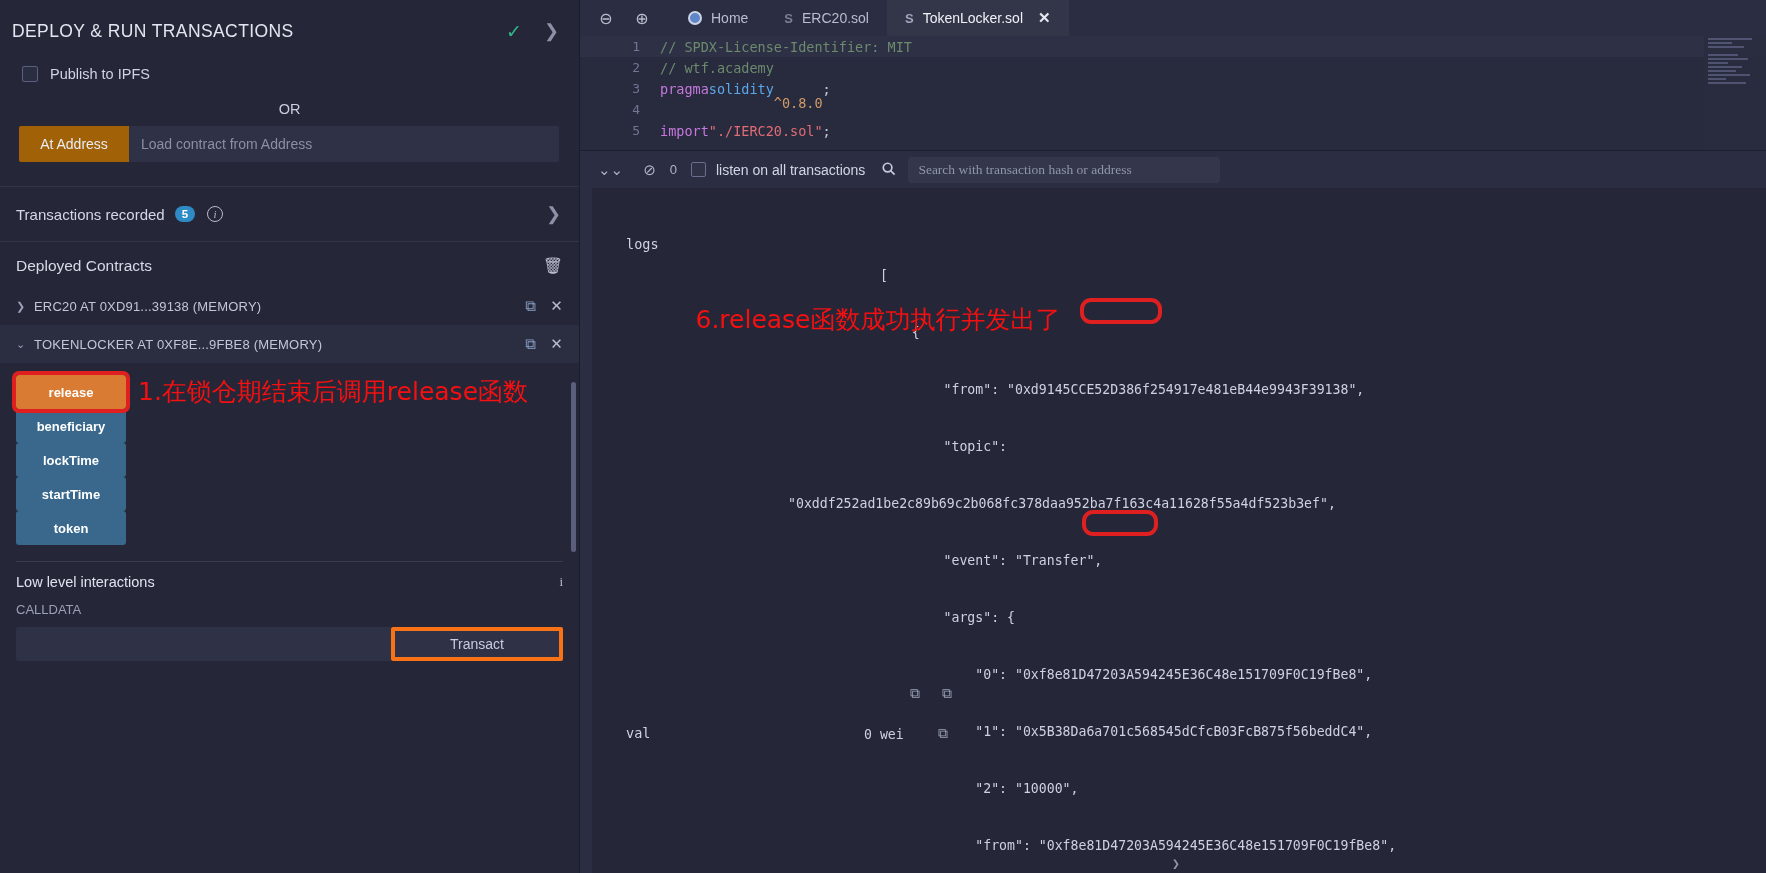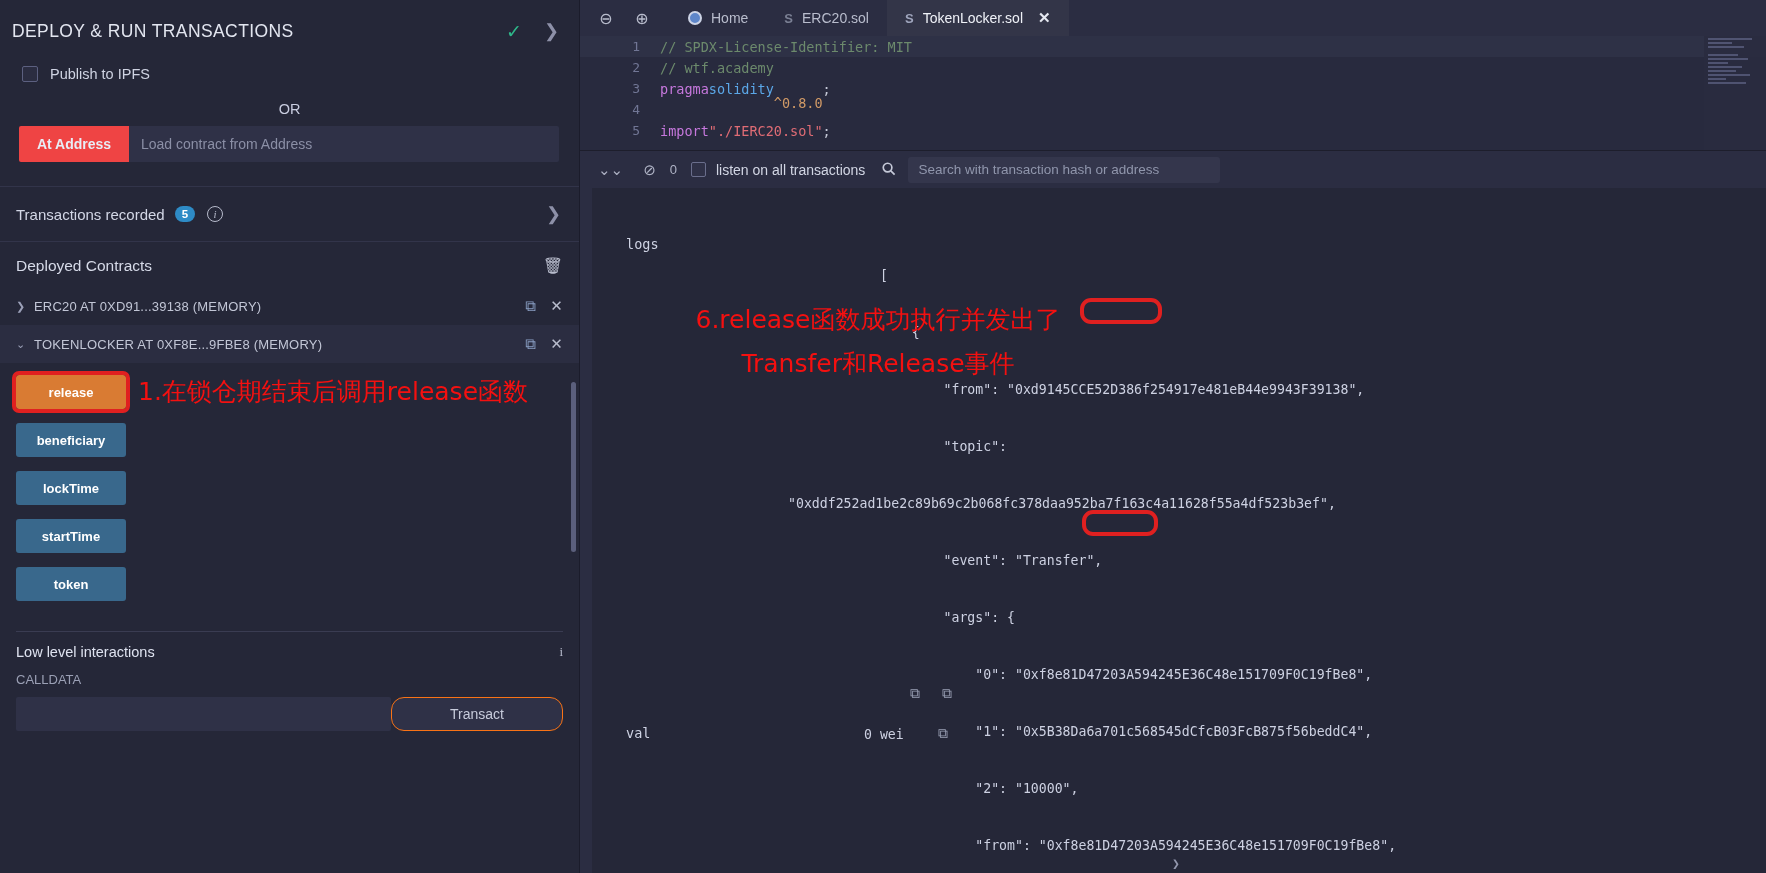--- a/index.html
+++ b/index.html
@@ -36,23 +36,23 @@
     width: 16px; height: 16px; border: 1px solid #5c6080;
     border-radius: 2px; background: #2b2d41; display: inline-block;
     margin-right: 12px;
   }
   .ipfs-label { color: #cfd3e2; font-size: 14.5px; }
 
   .or-row { text-align: center; color: #c9cde0; font-size: 14.5px; padding: 11px 0 9px 0; }
 
   .ataddr-row { display: flex; margin: 0 20px 0 19px; height: 36px; }
   .at-address-btn {
-    background: #ef4444; color: #e8ecf5; font-size: 14px;
+    background: #a16207; color: #e8ecf5; font-size: 14px;
     display: flex; align-items: center; justify-content: center;
-    width: 110px; border: none; font-weight: 700;
+    width: 110px; border: none; font-weight: 400;
     font-family: "Liberation Sans", sans-serif;
     border-radius: 2px 0 0 2px; cursor: pointer;
   }
   .at-address-input {
     flex: 1; background: #2f3147; border: none; outline: none;
     color: #9b9fb5; font-size: 14px; padding-left: 12px;
     font-family: "Liberation Sans", sans-serif;
     border-radius: 0 2px 2px 0;
   }
   .at-address-input::placeholder { color: #8b8fa6; }
@@ -92,21 +92,21 @@
   }
   .contract-row.sel { background: #2b2d41; }
   .caret { width: 18px; color: #9ba0b8; font-size: 11px; }
   .contract-name { flex: 1; }
   .row-ico { color: #8a9fc4; margin-left: 10px; font-size: 15px; cursor: pointer; }
   .row-x { color: #b9bdcd; margin-left: 14px; font-size: 15px; cursor: pointer; }
 
   .fn-list { padding: 12px 16px 4px 16px; position: relative; }
   .fn-btn {
     display: block; width: 110px; height: 34px;
-    border-radius: 3px; border: none; margin-bottom: 14px;
+    border-radius: 3px; border: none; 
     color: #fff; font-size: 13px; font-weight: 700;
     font-family: "Liberation Sans", sans-serif; cursor: pointer;
   }
   .fn-btn.orange { background: #d97b33; }
   .fn-btn.blue { background: #39688c; }
   .hl-box {
     position: absolute; border: 4px solid #e02020; border-radius: 7px;
     left: 12px; top: 8px; width: 118px; height: 42px; pointer-events: none;
   }
   .annot1 {
@@ -120,22 +120,22 @@
   .lli-title { color: #dfe3f0; font-size: 14.5px; flex: 1; }
   .lli-info { color: #b7bbcc; font-size: 13px; font-family: "Liberation Serif", serif; }
   .calldata-label { color: #9ba0b5; font-size: 13px; padding: 8px 16px 6px 16px; }
   .calldata-row { display: flex; margin: 4px 16px 0 16px; height: 34px; }
   .calldata-input {
     flex: 1; background: #2f3147; border: none; outline: none;
     border-radius: 2px; color: #cfd3e2; font-size: 13px; padding: 0 10px;
     font-family: "Liberation Sans", sans-serif;
   }
   .transact-btn {
-    width: 172px; background: #2f3147; border: 1px solid #f97316;
-    color: #c7cbdb; font-size: 14px; border-radius: 13px; cursor: pointer;
+    width: 172px; background: #2f3147; border: 4px solid #f97316;
+    color: #c7cbdb; font-size: 14px; border-radius: 2px; cursor: pointer;
     font-family: "Liberation Sans", sans-serif; margin-left: 0;
   }
   .left-scrollbar {
     position: absolute; right: 3px; top: 382px;
     width: 5px; height: 170px; background: #5b5f7c; border-radius: 3px;
   }
 
   
   .right-side { width: 1186px; height: 873px; position: relative; background: #222336; }
 
@@ -193,21 +193,21 @@
   .tb-cbx {
     width: 15px; height: 15px; border: 1px solid #6a6e8c;
     border-radius: 2px; background: #2f3147; margin-right: 10px;
   }
   .tb-label { color: #d2d6e4; font-size: 14px; margin-right: 16px; }
   .tb-search-ico { color: #c5c9d8; font-size: 15px; margin-right: 12px; }
   .tb-search {
     width: 312px; height: 26px; background: #34364c;
     border: none; outline: none; border-radius: 3px;
     color: #a7abbe; font-size: 13.5px; padding: 0 10px;
-    font-family: Liberation Sans, sans-serif;
+    font-family: Liberation Serif, serif;
   }
   .tb-search::placeholder { color: #9096ac; }
 
   
   .term-body {
     position: relative; height: 685px; background: #252738;
     font-family: "DejaVu Sans Mono", monospace;
     overflow: hidden;
   }
   .term-gutter {
@@ -428,21 +428,20 @@
         
         
         
       </div>
 
       <div class="mark-box" style="left:500px; top:110px; width:82px; height:26px;"></div>
       <div class="mark-box" style="left:502px; top:322px; width:76px; height:26px;"></div>
 
       <div class="annot2" style="left:108px; top:110px; width:380px;">
         <span>6.release函数成功执行并发出了</span><br>
-        <span>Transfer和Release事件</span>
       </div>
 
       <span class="copy-ico" style="left:330px; top:497px;">⧉</span>
       <span class="copy-ico" style="left:362px; top:497px;">⧉</span>
 
       <span class="kv-label" style="left:46px; top:537px;">val</span>
       <span class="json-line" style="position:absolute; left:284px; top:537px;">0 wei</span>
       <span class="copy-ico" style="left:358px; top:537px;">⧉</span>
 
       <span class="bottom-chev">❯</span>

